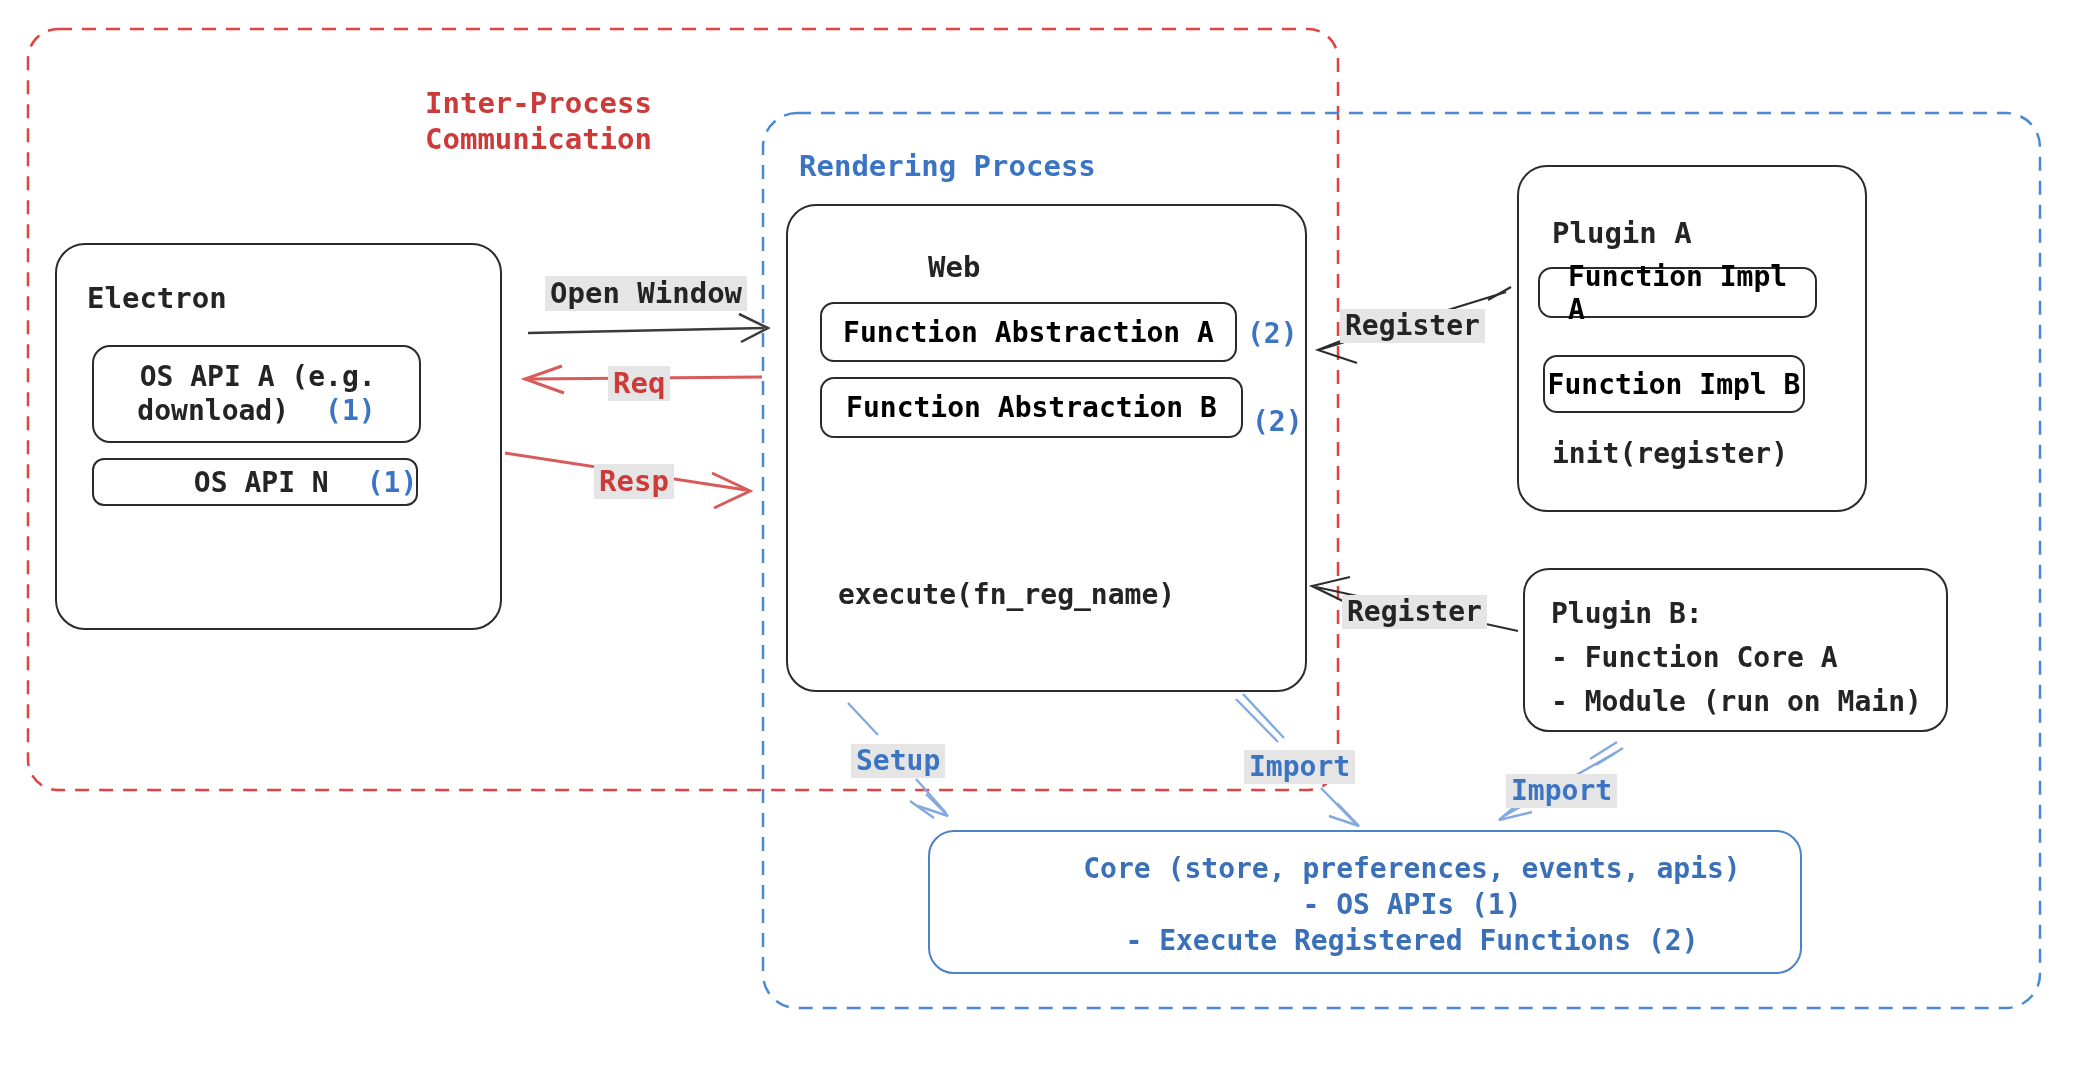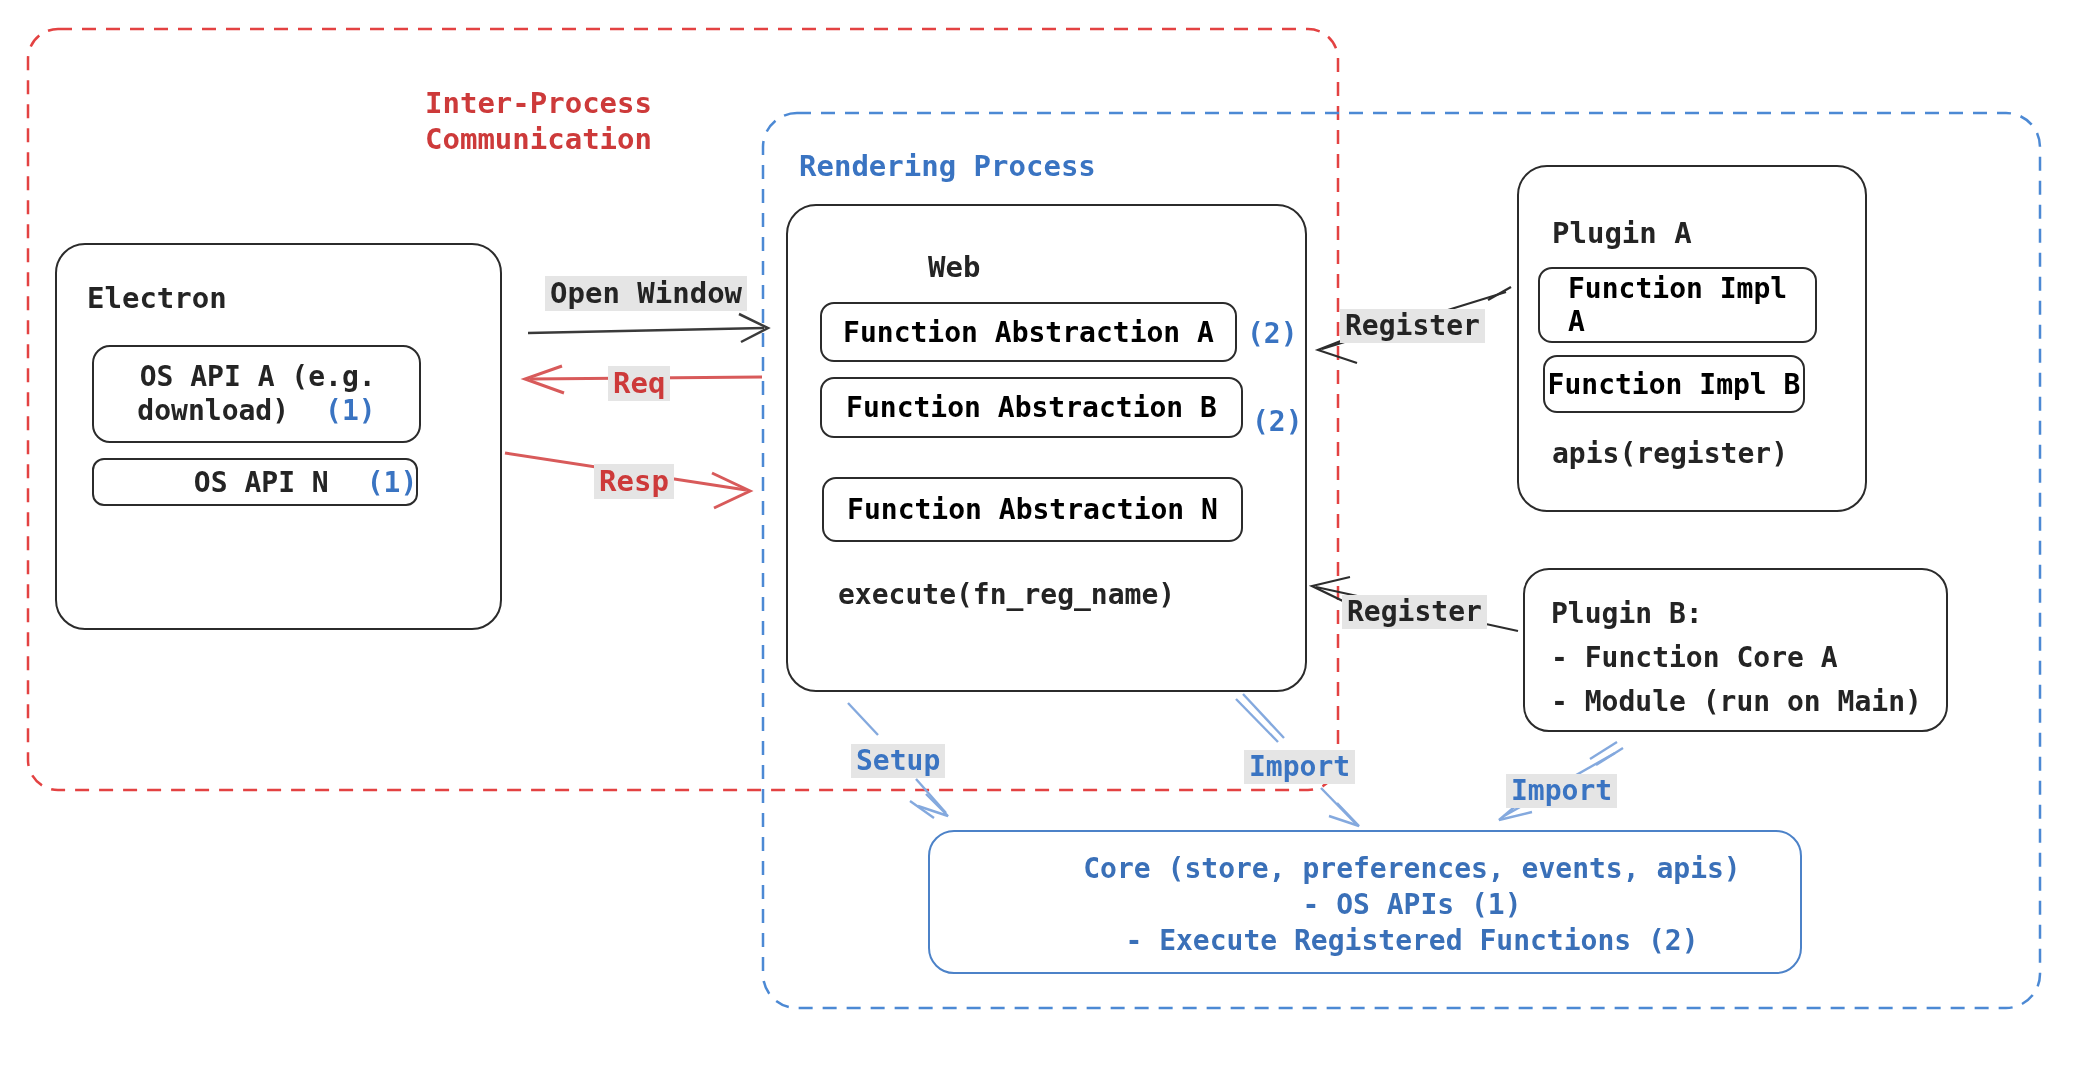--- a/index.html
+++ b/index.html
@@ -100,29 +100,28 @@
 
   <div class="box" style="left:786px;top:204px;width:521px;height:488px;border-radius:30px;"></div>
   <div class="lbl f29" style="left:928px;top:250px;">Web</div>
 
   <div class="box center f28" style="left:820px;top:302px;width:417px;height:60px;border-radius:14px;border-width:2px;font-weight:bold;">Function Abstraction A</div>
   <div class="lbl blue f28" style="left:1247px;top:317px;">(2)</div>
 
   <div class="box center f28" style="left:820px;top:377px;width:423px;height:61px;border-radius:14px;border-width:2px;font-weight:bold;">Function Abstraction B</div>
   <div class="lbl blue f28" style="left:1252px;top:405px;">(2)</div>
 
-  <div class="box center f28" style="left:822px;top:477px;width:421px;height:65px;border-radius:14px;border-width:2px;font-weight:bold;">Function Abstraction N</div>
 
   <div class="lbl f28" style="left:838px;top:578px;">execute(fn_reg_name)</div>
 
   <div class="box" style="left:1517px;top:165px;width:350px;height:347px;border-radius:30px;"></div>
   <div class="lbl f29" style="left:1552px;top:216px;">Plugin A</div>
-  <div class="box center f28" style="left:1538px;top:267px;width:279px;height:76px;border-radius:14px;border-width:2px;font-weight:bold;padding-left:28px;">Function Impl A</div>
+  <div class="box center f28" style="left:1538px;top:267px;width:279px;height:51px;border-radius:14px;border-width:2px;font-weight:bold;padding-left:28px;">Function Impl A</div>
   <div class="box center f28" style="left:1543px;top:355px;width:262px;height:58px;border-radius:14px;border-width:2px;font-weight:bold;">Function Impl B</div>
-  <div class="lbl f28" style="left:1552px;top:437px;">apis(register)</div>
+  <div class="lbl f28" style="left:1552px;top:437px;">init(register)</div>
 
   <div class="box" style="left:1523px;top:568px;width:425px;height:164px;border-radius:26px;"></div>
   <div class="lbl f28" style="left:1551px;top:592px;line-height:44px;"><span>Plugin B:</span><br><span>- Function Core A</span><br><span>- Module (run on Main)</span></div>
 
   <div class="box" style="left:928px;top:830px;width:874px;height:144px;border-radius:26px;border-color:#4c82c8;border-width:2.5px;"></div>
   <div class="lbl coreblue f28" style="left:928px;top:851px;width:874px;text-align:center;line-height:36px;margin-left:47px;"><span>Core (store, preferences, events, apis)</span><br><span>- OS APIs (1)</span><br><span>- Execute Registered Functions (2)</span></div>
 
   <div class="lbl f29 onwhite" style="left:545px;top:276px;">Open Window</div>
   <div class="lbl red f29 onwhite" style="left:608px;top:366px;">Req</div>
   <div class="lbl red f29 onwhite" style="left:594px;top:464px;">Resp</div>

